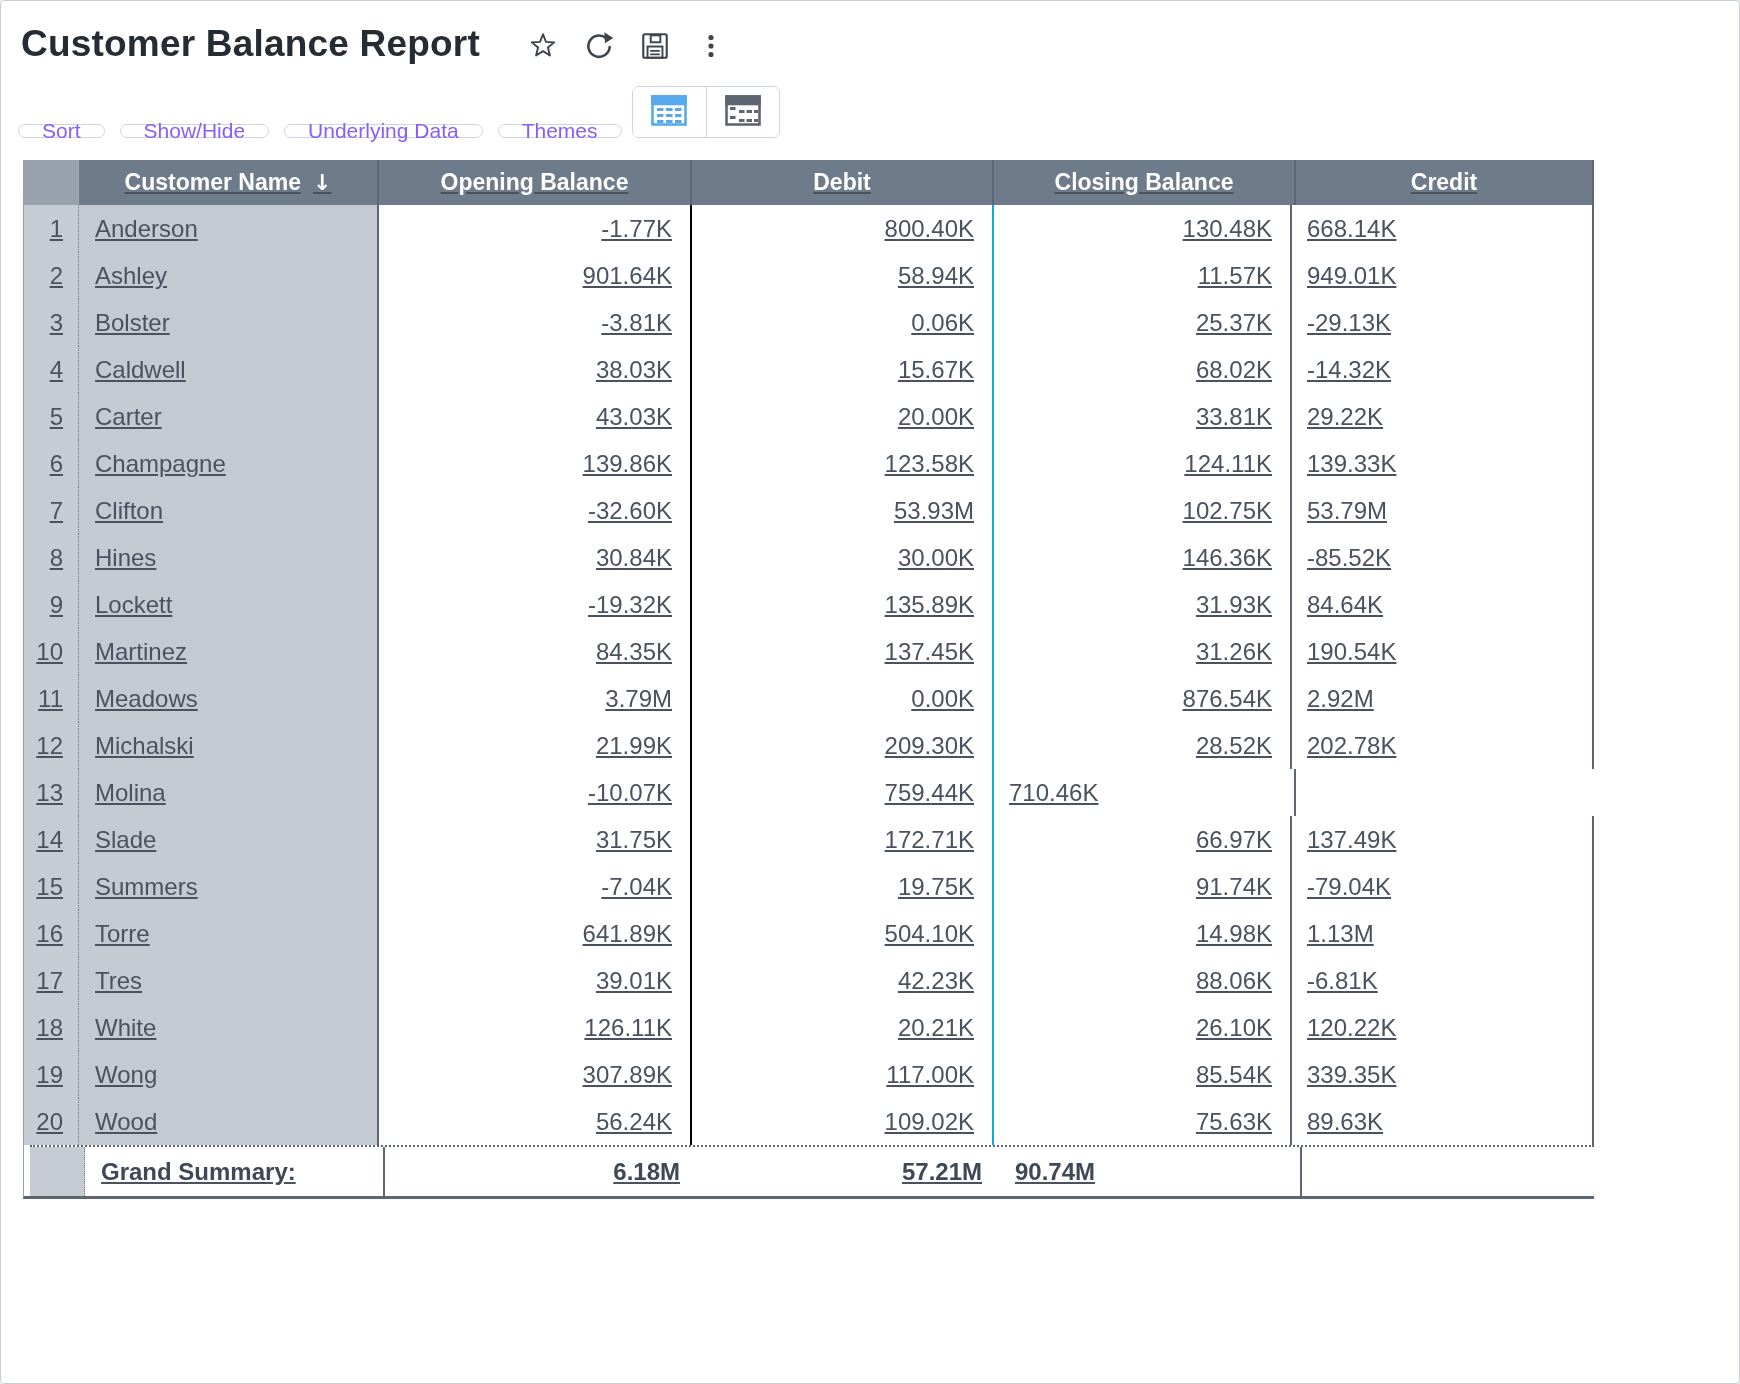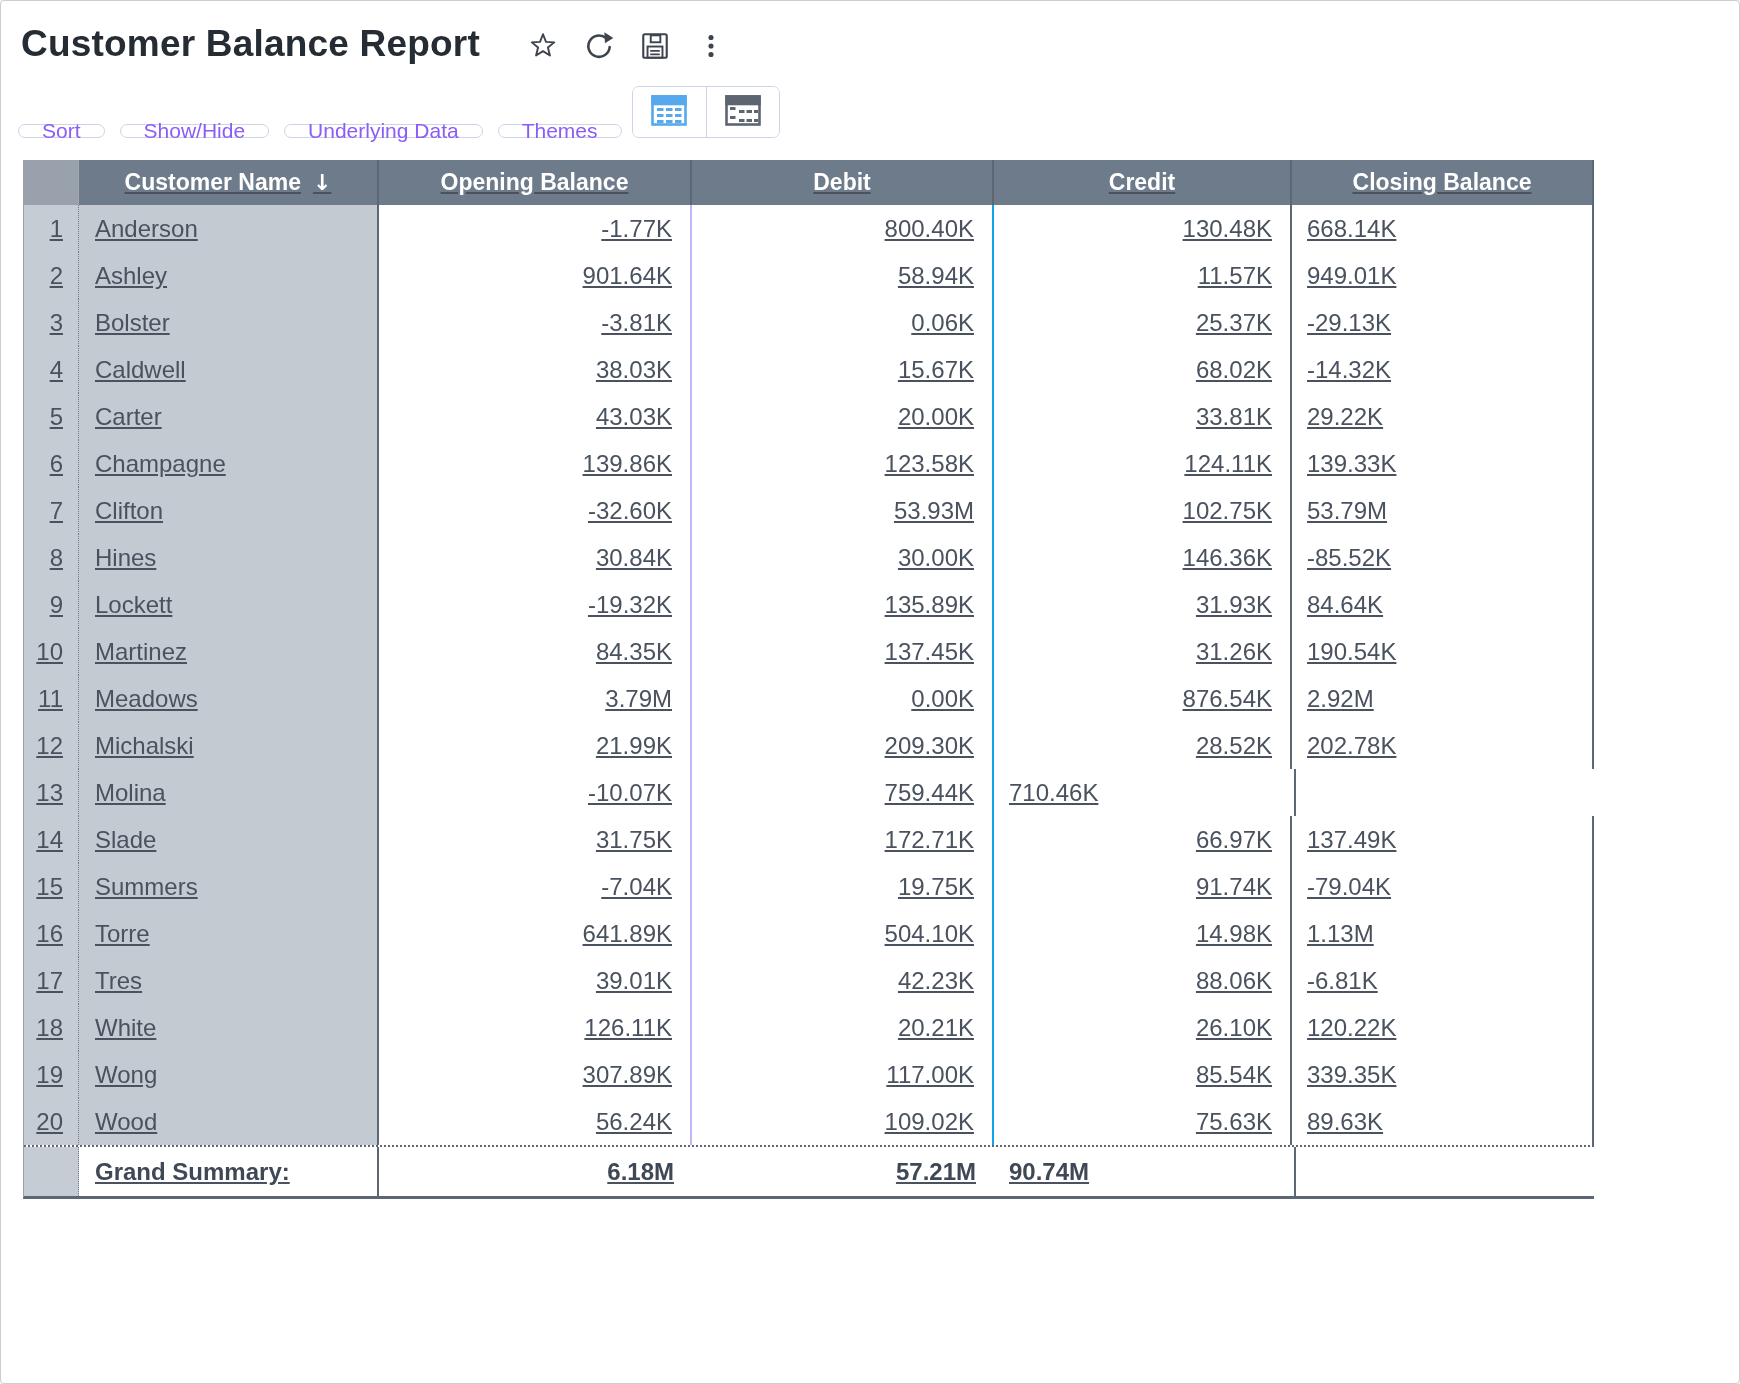--- a/index.html
+++ b/index.html
@@ -24,33 +24,33 @@
   }
   .seg-group{display:flex;border:1px solid #ccd4e6;border-radius:7px;background:#fff;overflow:hidden;margin-left:-5px;}
   .seg{width:73px;display:flex;align-items:center;justify-content:center;background:#fff;border:none;padding:0;cursor:pointer;}
   .seg + .seg{border-left:1px solid #ccd4e6;}
   
   .tbl{margin:22px 0 0 22px;width:1570px;border-left:1px solid #97a0ab;border-bottom:3px solid #5c6773;text-decoration:underline;}
   .tr{display:flex;}
   .td{box-sizing:border-box;overflow:hidden;white-space:nowrap;}
   .col-num    {width:55px; text-align:right;padding-right:15px;background:#c6ccd4;border-right:1px dotted #6f7984;}
   .col-name   {width:300px;text-align:left; padding-left:16px; background:#c3cad2;border-right:2px solid #5c6773;}
-  .col-ob     {width:313px;text-align:right;padding-right:18px;background:#fff;border-right:2px solid #c4b5fd;}
+  .col-ob     {width:313px;text-align:right;padding-right:18px;background:#fff;border-right:2px solid #000000;}
   .col-debit  {width:302px;text-align:right;padding-right:18px;background:#fff;border-right:2px solid #0ea5e9;}
   .col-credit {width:298px;text-align:right;padding-right:18px;background:#fff;border-right:2px solid #5c6773;}
   .col-closing{width:302px;text-align:left; padding-left:15px; background:#fff;border-right:2px solid #5c6773;}
   
   .thead .td{height:45px;line-height:45px;background:#6e7b8a;color:#ffffff;
     font-size:23px;font-weight:700;text-align:center;padding:0;border-right:2px solid #5c6773;}
   .thead .corner{background:#99a1ac;border-right:1px dotted #aab0b9;}
   .sort-arrow{font-family:"DejaVu Sans",sans-serif;font-size:22px;font-weight:600;margin-left:12px;}
   
   .row .td{height:47px;line-height:47px;font-size:24px;color:#49525e;}
   
-  .summary{border-top:2px dotted #5c6773;}
+  .summary{border-top:2px dotted #5c6773;margin-left:6px;}
   .summary .td{height:49px;line-height:49px;font-size:24px;font-weight:700;color:#3f4855;}
   .summary .col-name{background:#fff;}
   .summary .col-ob,.summary .col-debit,.summary .col-credit{border-right:none;}
 </style>
 </head>
 <body>
 
 <div class="page">
 
   <div class="title-row">
@@ -137,22 +137,22 @@
   </div>
 
   <div class="tbl">
     <div class="tr thead">
       <div class="td col-num corner"></div>
       <div class="td col-name">
         <span>Customer Name</span><span class="sort-arrow">↓</span>
       </div>
       <div class="td col-ob">Opening Balance</div>
       <div class="td col-debit">Debit</div>
+      <div class="td col-closing">Closing Balance</div>
       <div class="td col-credit">Credit</div>
-      <div class="td col-closing">Closing Balance</div>
     </div>
 
     <div id="rows">
     <div class="tr row">
       <div class="td col-num">1</div>
       <div class="td col-name">Anderson</div>
       <div class="td col-ob">-1.77K</div>
       <div class="td col-debit">800.40K</div>
       <div class="td col-credit">130.48K</div>
       <div class="td col-closing">668.14K</div>

